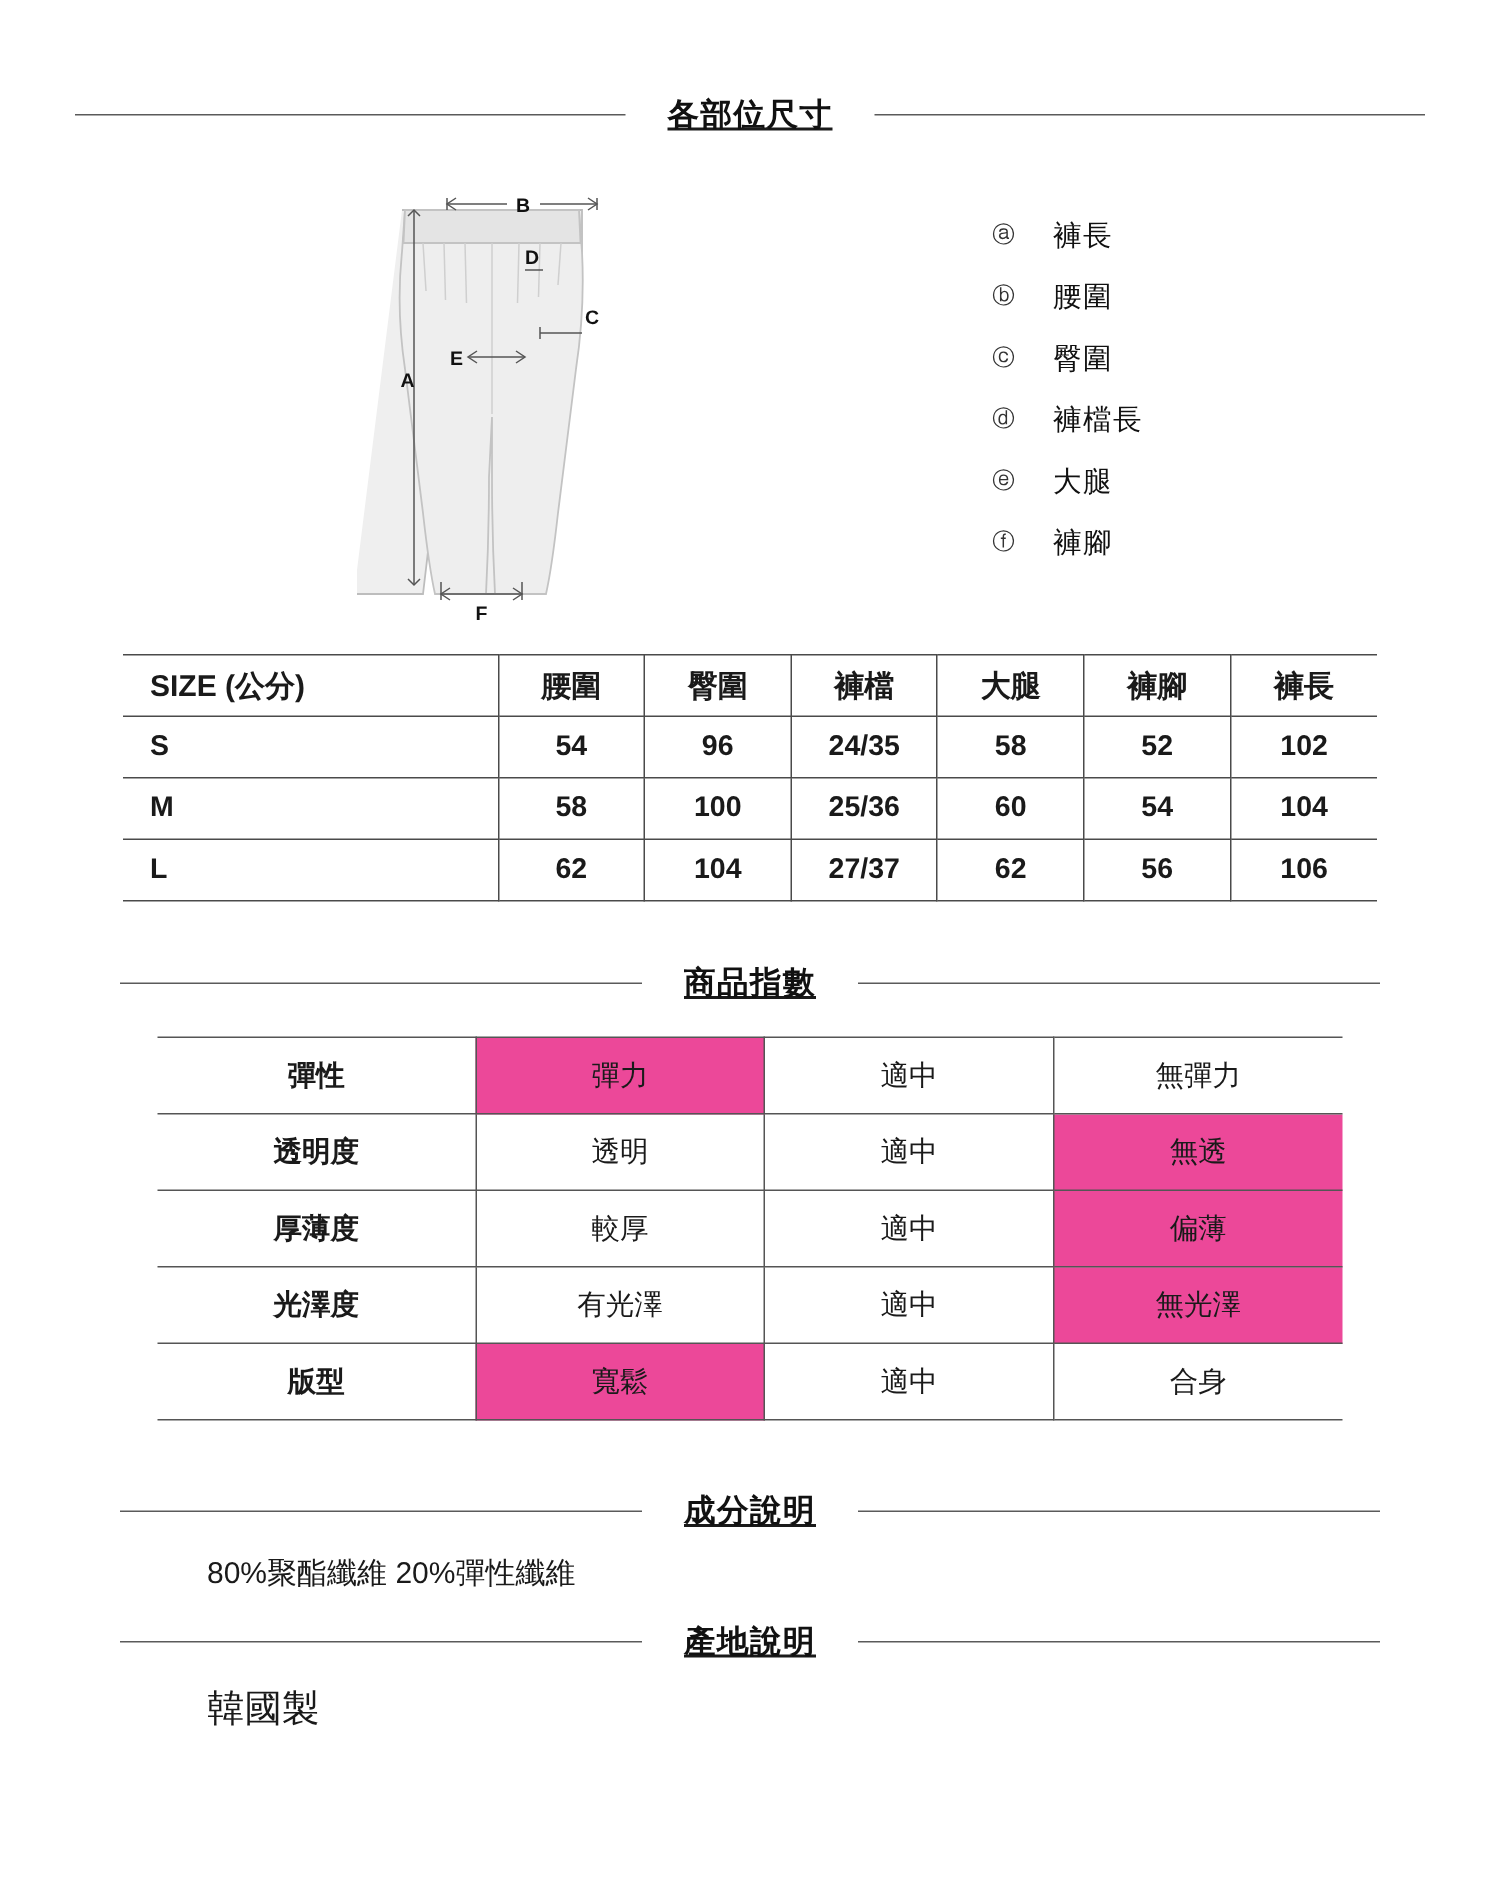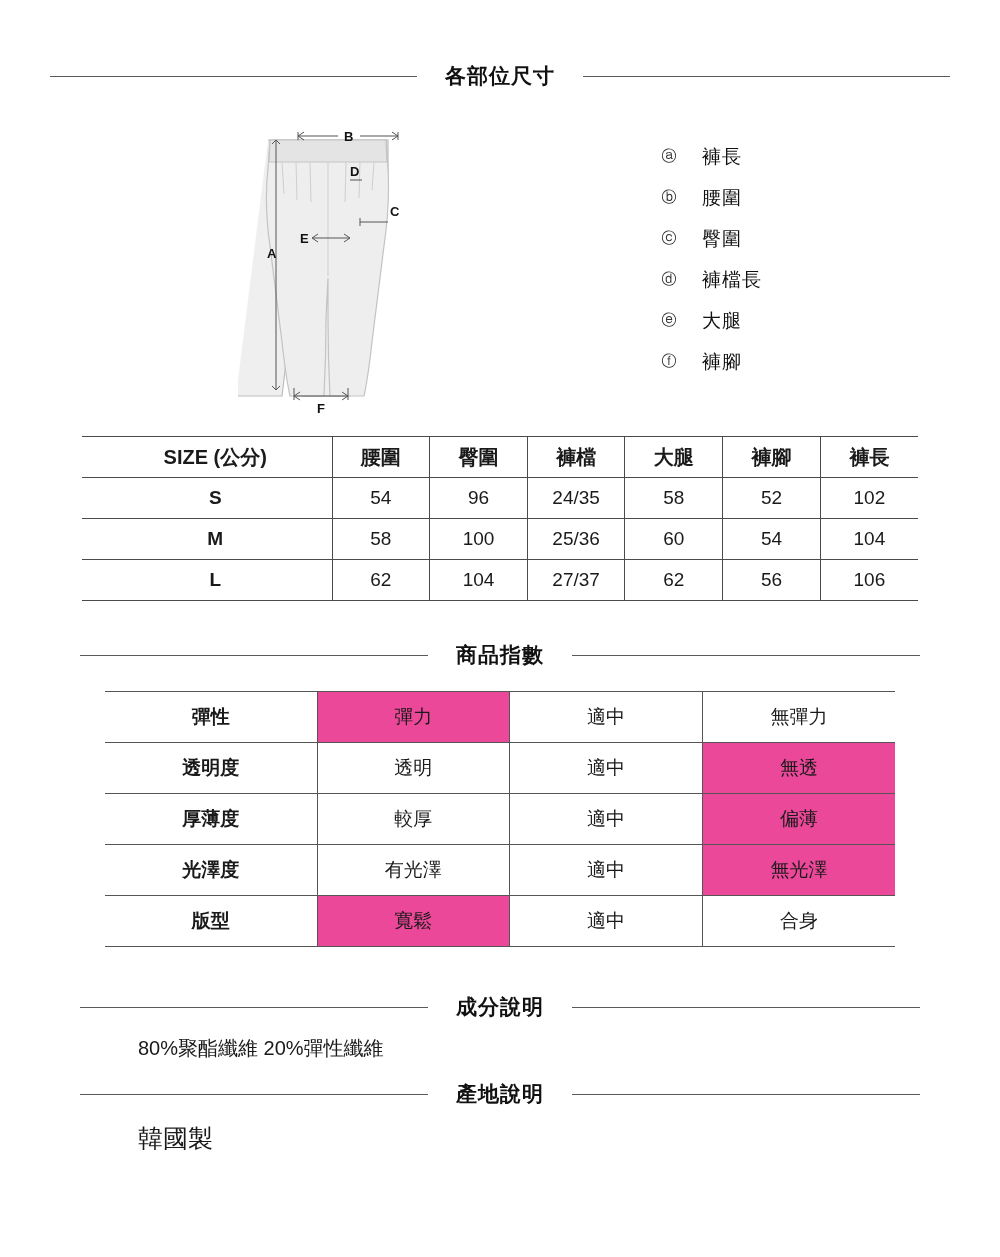--- a/index.html
+++ b/index.html
@@ -16,20 +16,21 @@
     height: 1257px;
     overflow: hidden;
   }
 
   
   .sec-head {
     display: flex;
     align-items: center;
     gap: 28px;
     margin: 0 auto;
+    text-decoration: underline;
   }
   .sec-head .rule {
     flex: 1 1 auto;
     height: 1px;
     background: #5a5a5a;
   }
   .sec-head .title {
     flex: 0 0 auto;
     font-size: 21px;
     font-weight: 700;
@@ -83,27 +84,27 @@
     border-bottom: 1px solid #4a4a4a;
     border-left: 1px solid #4a4a4a;
     border-right: 1px solid #4a4a4a;
     height: 41px;
     text-align: center;
     font-size: 19px;
     font-weight: 700;
   }
   .size-table th.lead, .size-table td.lead {
     border-left: none;
-    text-align: center;
+    text-align: left;
     padding-left: 18px;
     width: 250px;
   }
   .size-table th.last, .size-table td.last { border-right: none; }
   .size-table thead th { font-size: 20px; }
-  .size-table td.val { font-weight: 400; }
+  .size-table td.val { font-weight: 700; }
 
   
   .idx-head { width: 840px; margin: 40px auto 12px; }
 
   .idx-table {
     width: 790px;
     margin: 22px auto 0;
     border-collapse: collapse;
     table-layout: fixed;
   }

